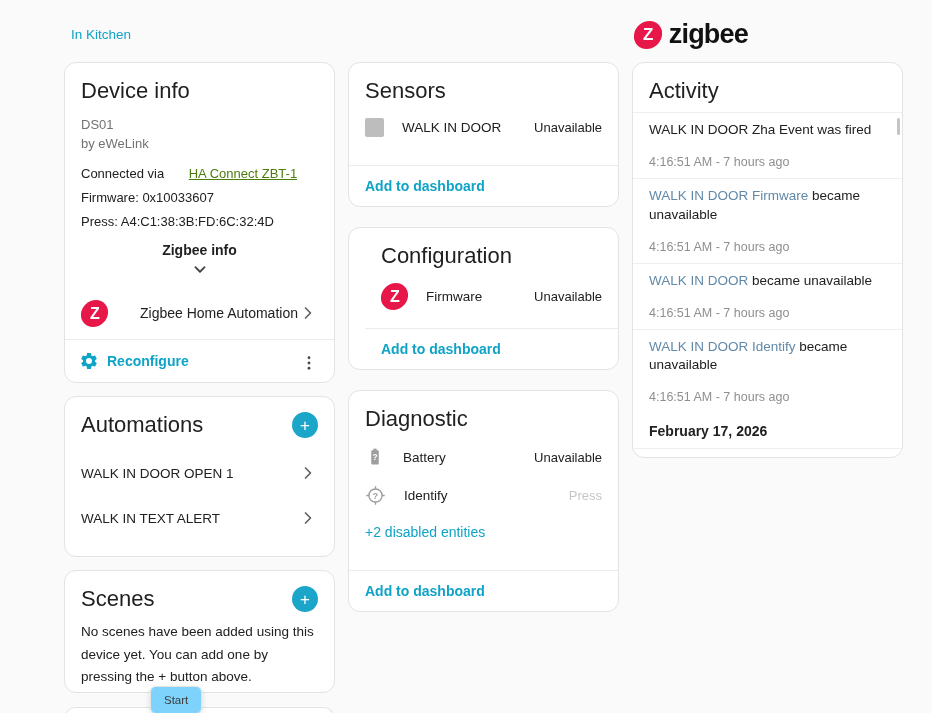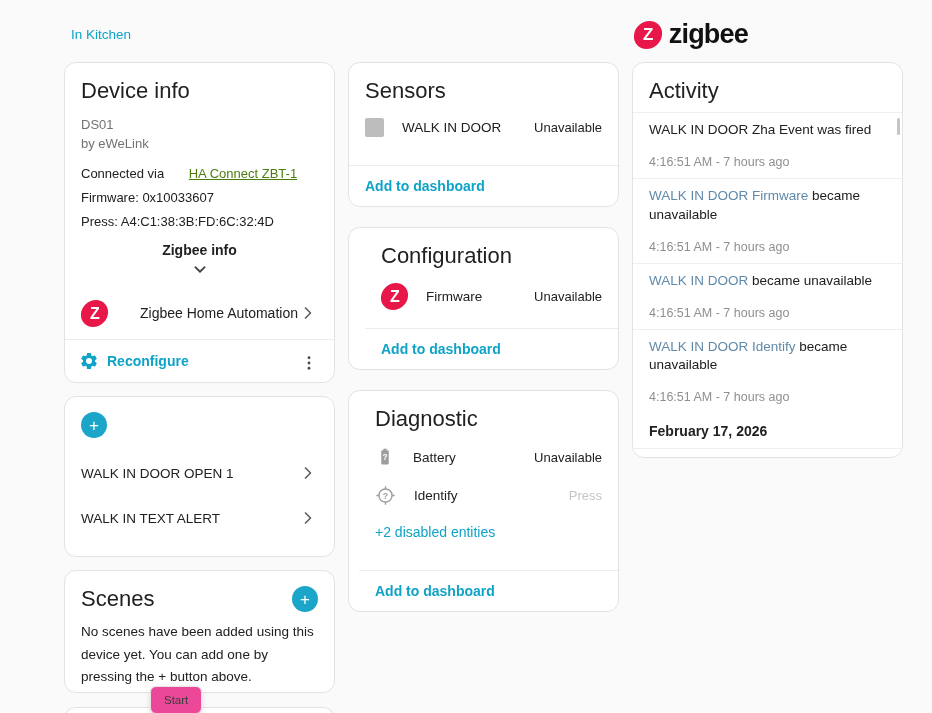--- a/index.html
+++ b/index.html
@@ -47,21 +47,21 @@
   .entity-row { display:flex; align-items:center; margin-top:14px; }
   .entity-row .name { flex:1; font-size:13.5px; margin-left:18px; }
   .entity-row .state { font-size:13px; color:#212121; }
   .state.dim { color:#c6c6c6; }
   .square-icon { width:19px; height:19px; background:#bdbdbd; border-radius:2px; flex:none; }
   .footer-link { border-top:1px solid #ebebeb; padding:12px 16px; font-size:14px; font-weight:bold; color:#0fa3c7; cursor:pointer; }
   .inline-link { font-size:14px; font-weight:500; color:#0fa3c7; cursor:pointer; }
 
   .card-sensors { height:145px; margin-bottom:20px; display:flex; flex-direction:column; }
   .card-config  { height:143px; margin-bottom:20px; display:flex; flex-direction:column;padding-left:16px; }
-  .card-diag    { height:222px; display:flex; flex-direction:column;padding-left:10px; }
+  .card-diag    { height:222px; display:flex; flex-direction:column; }
   .grow { flex:1; }
 
   
   .card-autom { height:161px; margin-bottom:13px; }
   .title-row { display:flex; align-items:center; justify-content:space-between; }
   .plus-btn { width:26px; height:26px; border-radius:50%; background:#1ba6c9; color:#fff; border:none;
     display:flex; align-items:center; justify-content:center; font-size:17px; line-height:1; cursor:pointer; }
   .nav-row { display:flex; align-items:center; justify-content:space-between; margin-top:25px; cursor:pointer; }
   .nav-row .lbl { font-size:13.5px; }
   .card-scenes { height:123px; margin-bottom:14px; }
@@ -72,21 +72,21 @@
   .card-activity { height:396px; }
   .card-activity h2 { padding:15px 16px 8px 16px; }
   .date-header { font-size:14px; font-weight:bold; padding:10px 16px 9px 16px; }
   .act-entry { padding:8px 16px 9px 16px; border-top:1px solid #efefef; }
   .act-text { font-size:13.5px; line-height:1.4; }
   .act-link { color:#6189a8; cursor:pointer; }
   .act-time { font-size:12.5px; color:#8f8f8f; margin-top:15px; }
   .scroll-thumb { position:absolute; right:2px; top:55px; width:3px; height:17px; background:#c4c4c4; border-radius:2px; }
 
   
-  .start-tip { position:absolute; left:150px; top:686px; background:#ec4899; border:1px solid #e4e4e4;
+  .start-tip { position:absolute; left:150px; top:686px; background:#7dd3fc; border:1px solid #e4e4e4;
     border-radius:6px; padding:7px 13px; font-size:11.5px; color:#3c3c3c;
     box-shadow:0 2px 6px rgba(0,0,0,0.12); cursor:pointer; }
 
   svg { display:block; }
 </style>
 </head>
 <body>
 
 <div class="page">
 
@@ -147,20 +147,21 @@
                 <circle cx="12" cy="12" r="1.9"></circle>
                 <circle cx="12" cy="19" r="1.9"></circle>
               </svg>
           </div>
         </div>
       </div>
 
       <div class="card card-autom">
         <div class="pad">
           <div class="title-row">
+            <h2>Automations</h2>
             <button class="plus-btn">+</button>
           </div>
           <div class="nav-row">
             <span class="lbl">WALK IN DOOR OPEN 1</span>
             <span>
               <svg width="20" height="20" viewBox="0 0 24 24">
                   <path d="M9 6l6 6-6 6" fill="none" stroke="#5f5f5f" stroke-width="2" stroke-linecap="round" stroke-linejoin="round"></path>
                 </svg>
             </span>
           </div>

